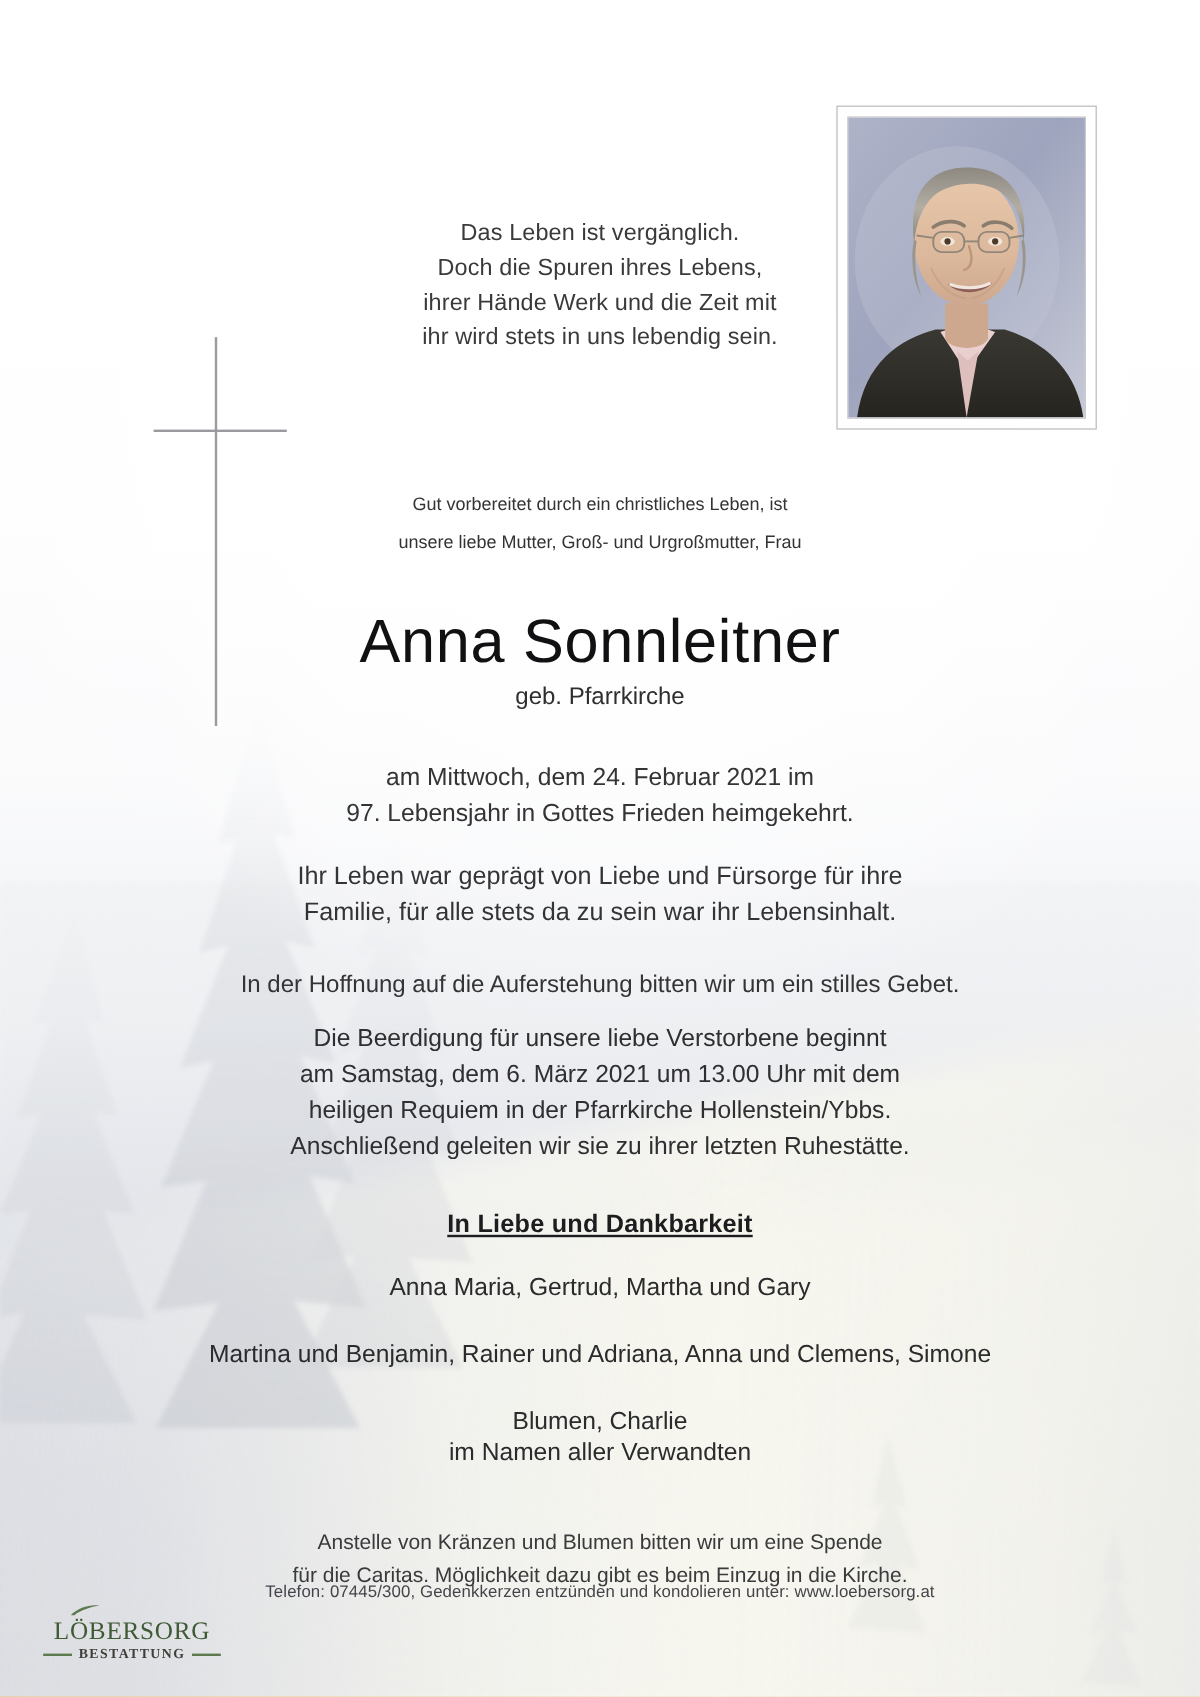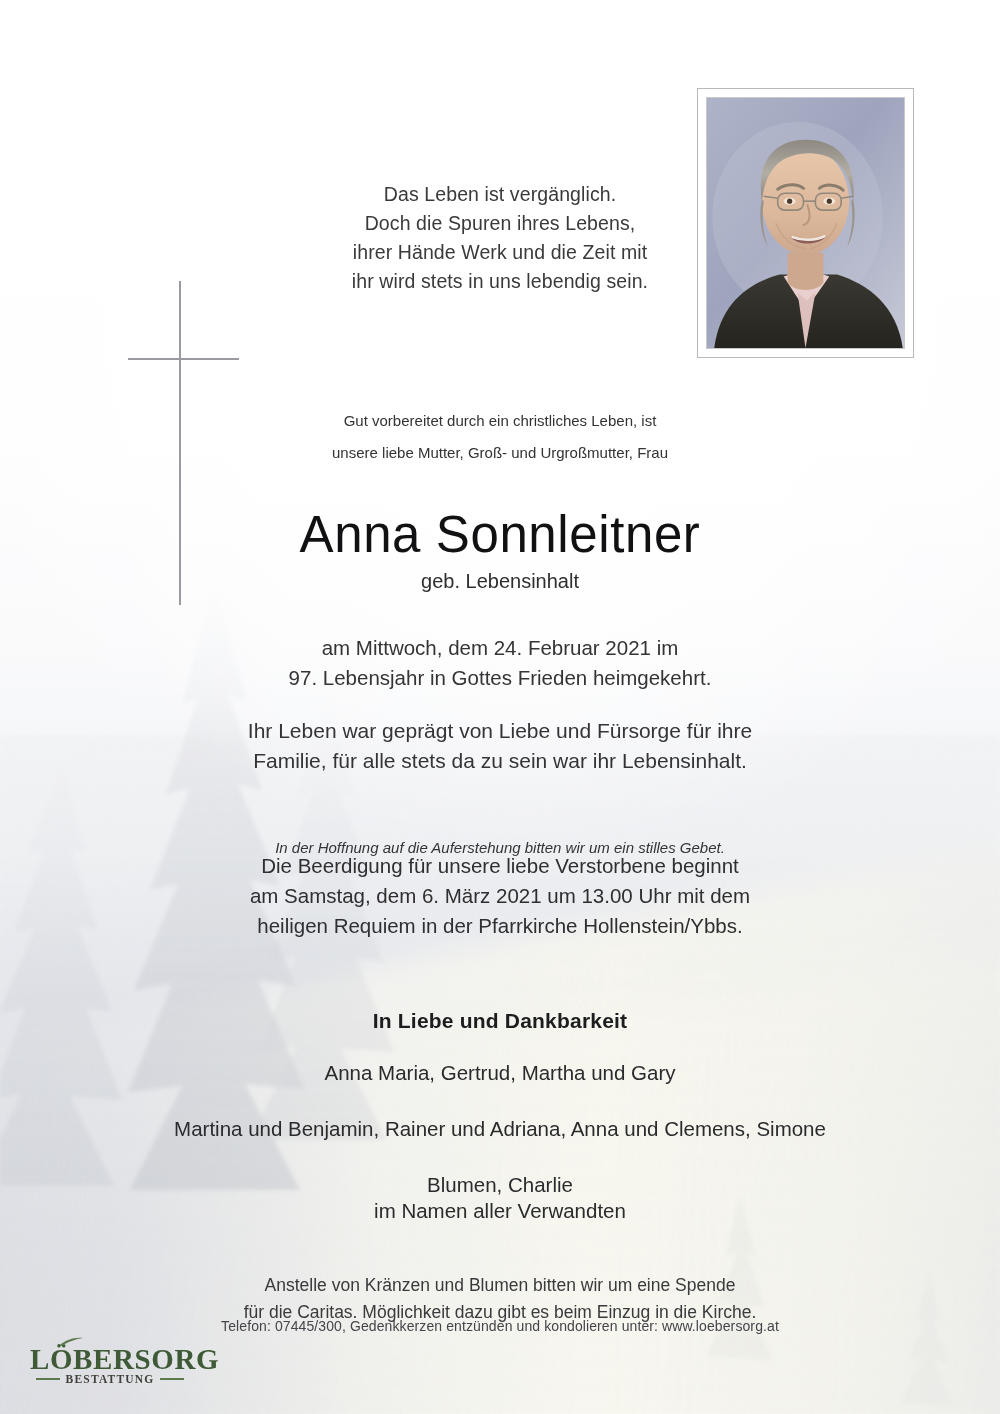--- a/index.html
+++ b/index.html
@@ -210,41 +210,41 @@
   }
 
   .tribute {
     top: 716px;
     font-size: 21px;
     line-height: 30px;
     color: #343436;
   }
 
   .prayer {
-    top: 833px;
-    font-size: 15px;
+    top: 806px;
+    font-size: 20px;
     line-height: 30px;
     color: #343436;
-    font-style: italic;
   }
 
   .funeral {
     top: 851px;
     font-size: 20.5px;
     line-height: 30px;
     color: #2f2f31;
   }
 
   .closing-title {
     top: 1006px;
     font-size: 21px;
     line-height: 30px;
     font-weight: 700;
     letter-spacing: .2px;
     color: #1d1d1f;
+    text-decoration: underline;
   }
 
   .mourners {
     top: 1058px;
     font-size: 20.5px;
     line-height: 30px;
     color: #2b2b2d;
   }
   .mourners .line { margin-bottom: 26px; }
   .mourners .line:last-child { margin-bottom: 0; }
@@ -284,22 +284,22 @@
     position: relative;
     height: 10px;
   }
   .logo-mark svg {
     position: absolute;
     left: 28px;
     top: 0;
   }
   .logo-name {
     font-family: "Liberation Serif", serif;
-    font-size: 29px;
-    font-weight: 700;
+    font-size: 21px;
+    font-weight: 400;
     letter-spacing: .6px;
     color: #3f5a36;
     line-height: 24px;
     text-align: center;
   }
   .logo-sub-row {
     display: flex;
     align-items: center;
     justify-content: center;
     gap: 6px;
@@ -437,40 +437,41 @@
       <span class="line">ihrer Hände Werk und die Zeit mit</span>
       <span class="line">ihr wird stets in uns lebendig sein.</span>
     </div>
 
     <div class="block intro">
       <span class="line">Gut vorbereitet durch ein christliches Leben, ist</span>
       <span class="line">unsere liebe Mutter, Groß- und Urgroßmutter, Frau</span>
     </div>
 
     <div class="block name">Anna Sonnleitner</div>
-    <div class="block maiden">geb. Lebensinhalt</div>
+    <div class="block maiden">geb. Pfarrkirche</div>
 
     <div class="block passing">
       <span class="line">am Mittwoch, dem 24. Februar 2021 im</span>
       <span class="line">97. Lebensjahr in Gottes Frieden heimgekehrt.</span>
     </div>
 
     <div class="block tribute">
       <span class="line">Ihr Leben war geprägt von Liebe und Fürsorge für ihre</span>
       <span class="line">Familie, für alle stets da zu sein war ihr Lebensinhalt.</span>
     </div>
 
     <div class="block prayer">
       <span class="line">In der Hoffnung auf die Auferstehung bitten wir um ein stilles Gebet.</span>
     </div>
 
     <div class="block funeral">
       <span class="line">Die Beerdigung für unsere liebe Verstorbene beginnt</span>
       <span class="line">am Samstag, dem 6. März 2021 um 13.00 Uhr mit dem</span>
       <span class="line">heiligen Requiem in der Pfarrkirche Hollenstein/Ybbs.</span>
+      <span class="line">Anschließend geleiten wir sie zu ihrer letzten Ruhestätte.</span>
     </div>
 
     <div class="block closing-title">In Liebe und Dankbarkeit</div>
 
     <div class="block mourners">
       <span class="line">Anna Maria, Gertrud, Martha und Gary</span>
       <span class="line">Martina und Benjamin, Rainer und Adriana, Anna und Clemens, Simone</span>
       <span class="line">Blumen, Charlie</span>
     </div>
 

